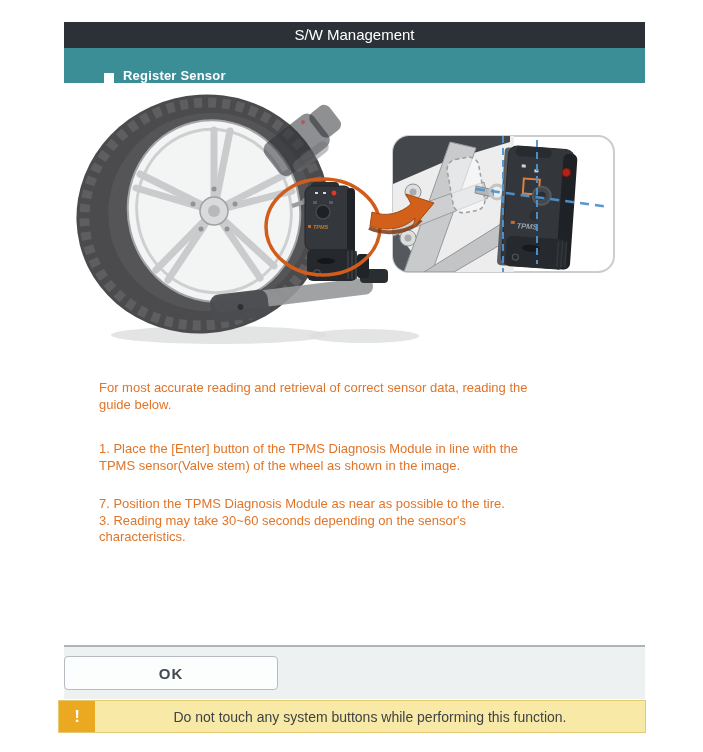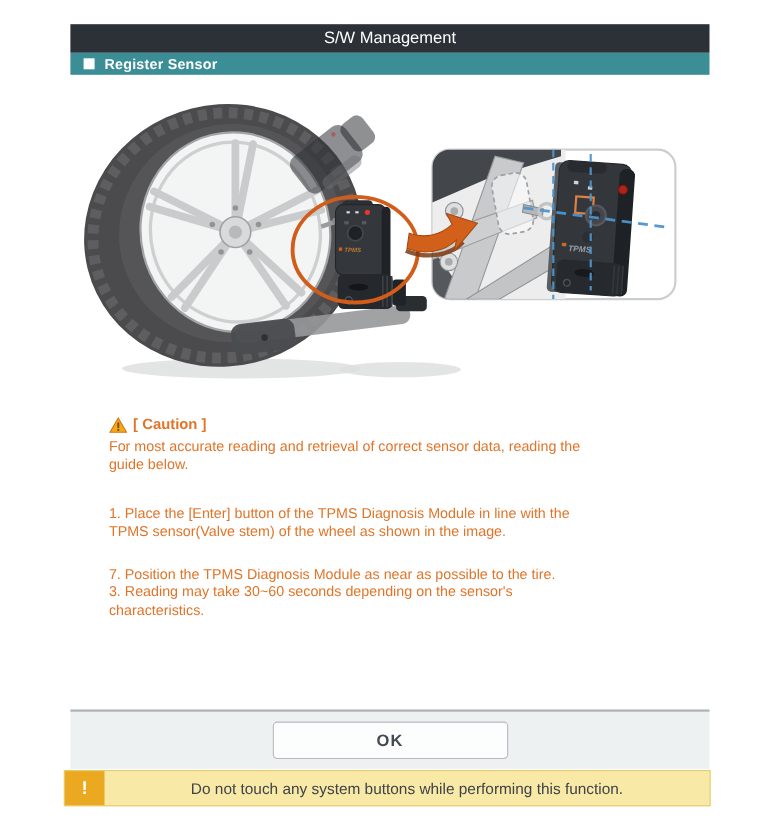--- a/index.html
+++ b/index.html
@@ -2,37 +2,37 @@
 <html><head>
 <meta charset="utf-8">
 <style>
   html,body{margin:0;padding:0;background:#ffffff;}
   body{width:703px;height:752px;position:relative;overflow:hidden;
        font-family:"Liberation Sans", sans-serif;-webkit-font-smoothing:antialiased;}
   .abs{position:absolute;box-sizing:border-box;}
 
   .titlebar{left:64px;top:22px;width:581px;height:26px;background:#2c3137;
             color:#ffffff;font-weight:normal;font-size:15px;text-align:center;line-height:26px;}
-  .sectionbar{left:64px;top:48px;width:581px;height:20px;background:#3b8e96;
-              color:#ffffff;display:flex;align-items:center;}
+  .sectionbar{left:64px;top:48px;width:581px;height:35px;background:#3b8e96;
+              color:#ffffff;display:flex;align-items:flex-end;padding-left:28px;}
   .sectionbar .bullet{width:10px;height:10px;background:#ffffff;margin:0 9px 0 12px;}
   .sectionbar .lbl{font-size:13px;font-weight:bold;letter-spacing:.2px;}
 
   .illustration{left:64px;top:86px;width:581px;height:264px;}
 
   .caution{left:99px;top:378px;width:488px;color:#e0752a;font-size:13px;line-height:16.5px;}
   .caution-title{display:flex;align-items:center;gap:5px;font-weight:bold;font-size:13.5px;margin-bottom:3px;}
   .caution p{margin:0;white-space:pre-line;}
   .caution p.intro{margin-top:2px;}
   .caution p.it1{margin-top:28px;}
   .caution p.it2{margin-top:22px;}
   .caution p.it3{}
 
   .ok-strip{left:64px;top:645px;width:581px;height:54px;background:#eef1f2;
-            border-top:2px solid #aeb3b7;display:flex;align-items:center;justify-content:center;}
+            border-top:2px solid #aeb3b7;display:flex;align-items:center;justify-content:flex-start;}
   .ok-btn{width:214px;height:34px;background:#fcfdfd;border:1px solid #b5bbc1;border-radius:4px;
           font-family:"Liberation Sans",sans-serif;font-size:15px;font-weight:bold;color:#454a50;
           letter-spacing:1px;cursor:pointer;}
 
   .warnbar{left:58px;top:700px;width:588px;height:33px;display:flex;background:#f8e9a6;
            border:1px solid #e5cb6d;}
   .warnicon{width:36px;background:#eba821;color:#ffffff;font-weight:bold;font-size:17px;
             display:flex;align-items:center;justify-content:center;}
   .warntext{flex:1;display:flex;align-items:center;justify-content:center;
             font-weight:normal;font-size:14px;color:#3f4347;}
@@ -172,28 +172,20 @@
   <ellipse cx="259" cy="141" rx="57" ry="48" fill="none" stroke="#d25c1a" stroke-width="3.5"></ellipse>
 
   <g>
     <path d="M305,142 C324,150 346,146 357,134" stroke="#7e3a12" stroke-width="4" fill="none" opacity="0.85"></path>
     <path d="M306,140 C322,146 340,143 351,132 L349,142 L370,117 L342,108 L347,118 C336,128 322,131 308,126 Z" fill="#d2601a" stroke="#a34a12" stroke-width="1"></path>
   </g>
 </svg>
 </div>
 
 <div class="abs caution">
-  <div class="caution-title">
-    <svg width="17" height="15" viewBox="0 0 17 15">
-      <polygon points="8.5,1 16,14 1,14" fill="#f5a81c" stroke="#d07912" stroke-width="1"></polygon>
-      <rect x="7.7" y="5" width="1.7" height="5" fill="#7a4a08"></rect>
-      <circle cx="8.55" cy="11.8" r="1" fill="#7a4a08"></circle>
-    </svg>
-    <span>[ Caution ]</span>
-  </div>
   <p class="intro">For most accurate reading and retrieval of correct sensor data, reading the
 guide below.</p>
   <p class="it1">1. Place the [Enter] button of the TPMS Diagnosis Module in line with the
 TPMS sensor(Valve stem) of the wheel as shown in the image.</p>
   <p class="it2">7. Position the TPMS Diagnosis Module as near as possible to the tire.</p>
   <p class="it3">3. Reading may take 30~60 seconds depending on the sensor's
 characteristics.</p>
 </div>
 
 <div class="abs ok-strip">

